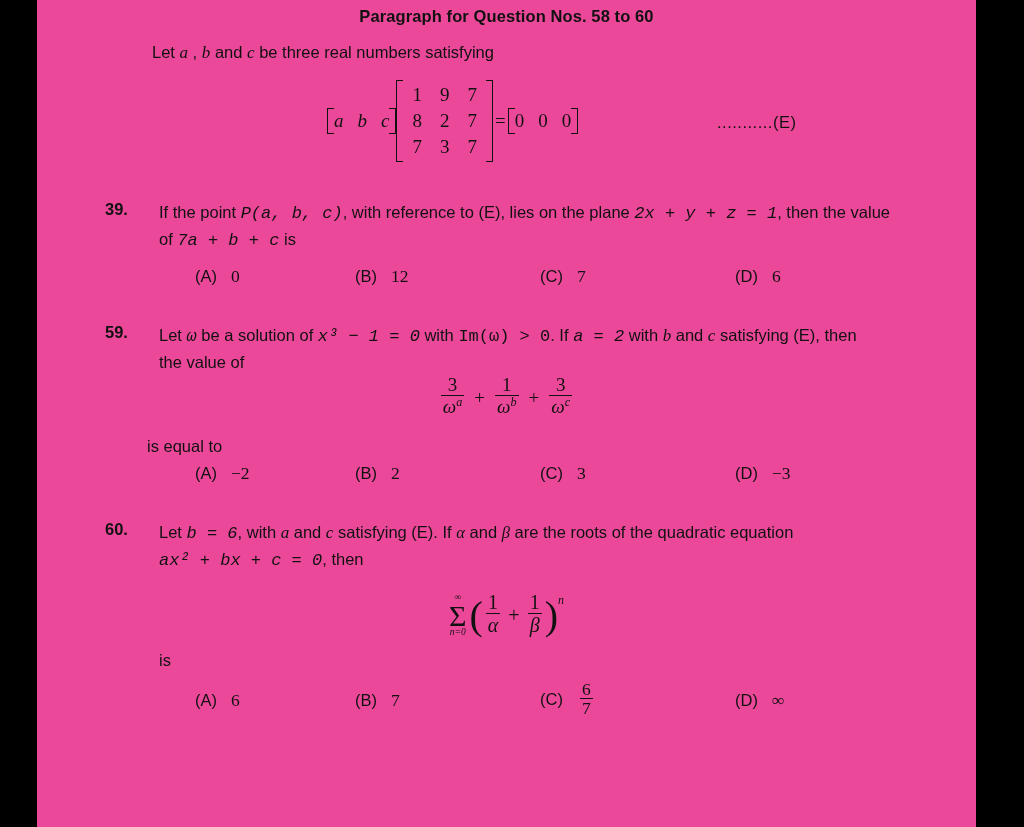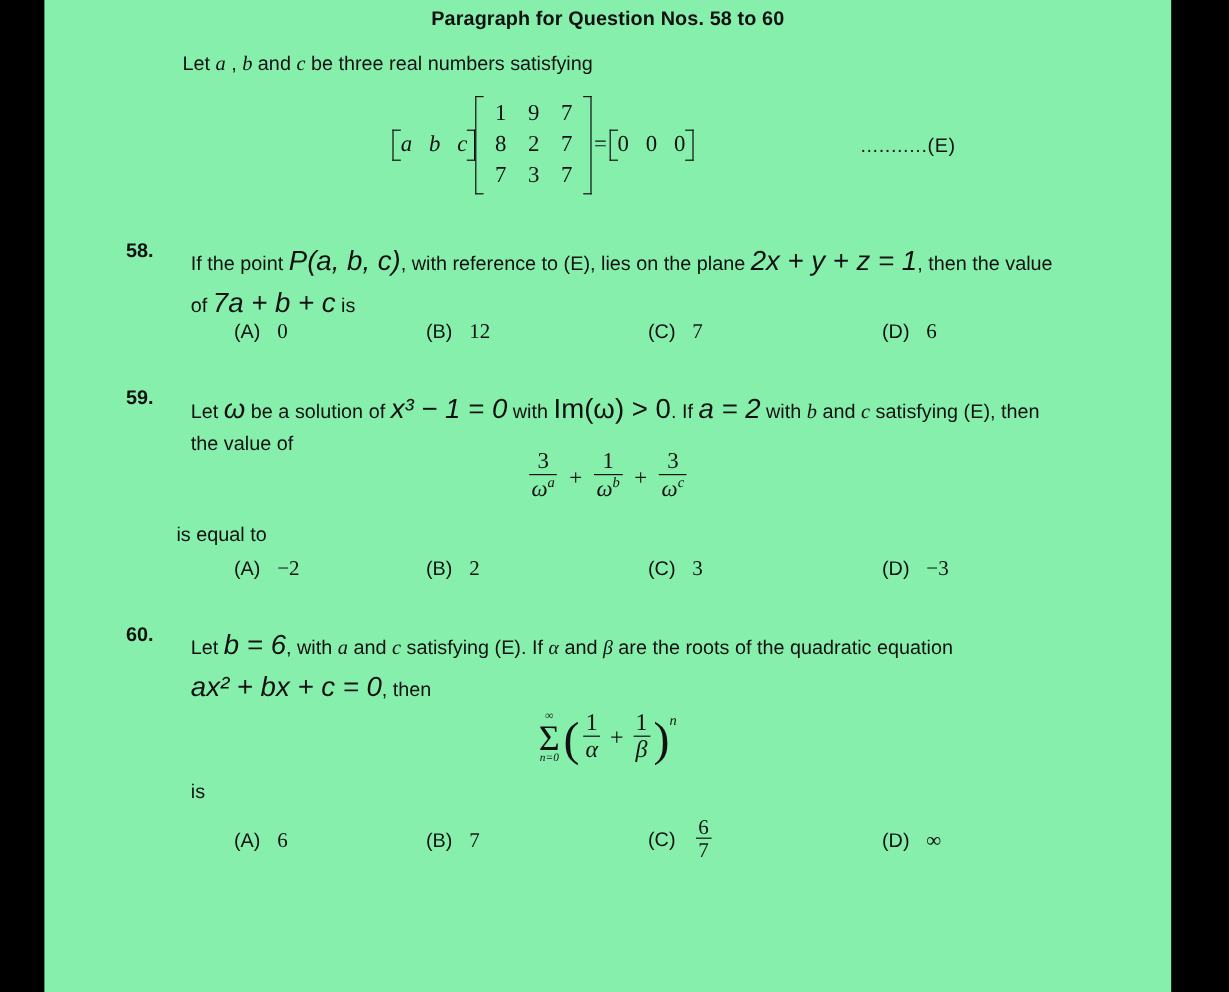--- a/index.html
+++ b/index.html
@@ -12,21 +12,21 @@
     height: 827px;
     overflow: hidden;
     font-family: "Liberation Sans", sans-serif;
   }
   #page {
     position: absolute;
     left: 37px;
     top: 0;
     width: 939px;
     height: 827px;
-    background: #86efac;
+    background: #ec4899;
     color: #111111;
   }
   .band-left, .band-right {
     position: absolute;
     top: 0;
     width: 37px;
     height: 827px;
     background: #000000;
   }
   .band-left { left: 0; }
@@ -45,22 +45,22 @@
     font-family: "Liberation Sans", sans-serif;
     font-size: 16.5px;
     line-height: 1.5;
   }
   .mv {
     font-family: "Liberation Serif", serif;
     font-style: italic;
     font-size: 17px;
   }
   .math {
-    font-family: Liberation Sans, sans-serif;
-    font-size: 23px;
+    font-family: Liberation Mono, monospace;
+    font-size: 17px;
   }
 
   .intro {
     position: absolute;
     left: 115px;
     top: 40px;
   }
   .eq-center {
     position: absolute;
     left: 290px;
@@ -298,21 +298,21 @@
         <span>0</span>
         <span>0</span>
         <span>0</span>
       </span>
     </span>
   </div>
 
   <div class="dots-e">...........(E)</div>
 
   <div class="q" style="top:200px;">
-    <div class="qnum">58.</div>
+    <div class="qnum">39.</div>
     <div class="qtext">
       <span>If the point </span><span class="math ital">P(a, b, c)</span><span>, with reference to (E),  lies on the plane </span><span class="math ital">2x + y + z = 1</span><span>, then the value</span><br>
       <span>of </span><span class="math ital">7a + b + c</span><span> is</span>
     </div>
   </div>
 
   <div class="opts" style="top:266px;">
     <div class="opt o1">
       <span class="lab">(A)</span>
       <span class="val">0</span>

